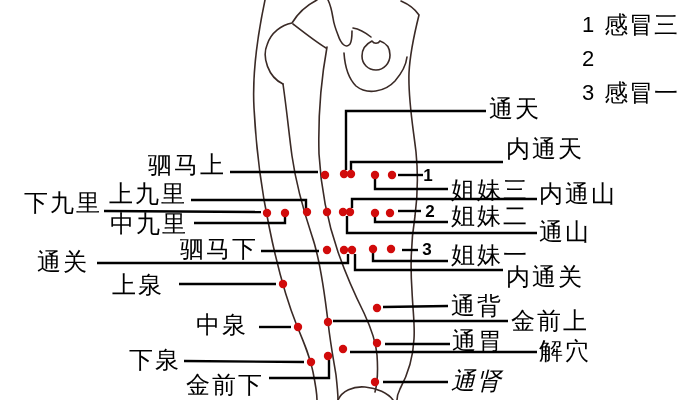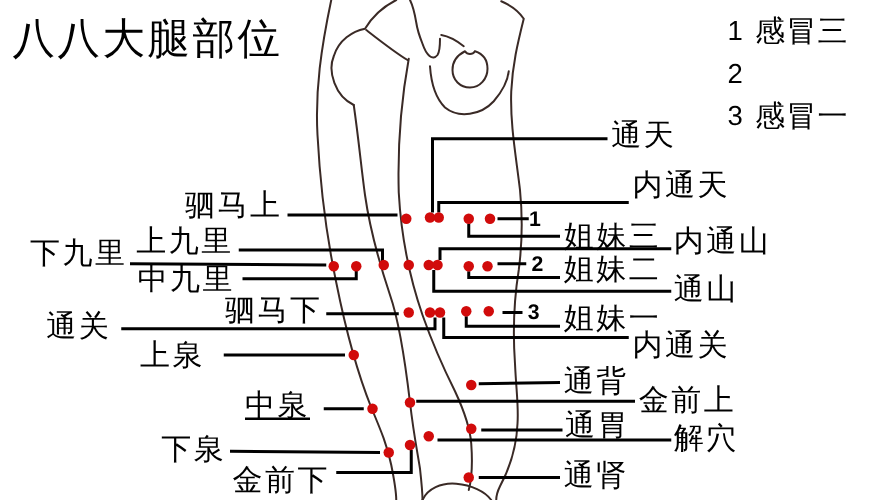--- a/index.html
+++ b/index.html
@@ -82,21 +82,20 @@
       <circle cx="298" cy="327" r="4.2" fill="#d10b0b"></circle>
       <circle cx="377" cy="343" r="4.2" fill="#d10b0b"></circle>
       <circle cx="343" cy="349" r="4.2" fill="#d10b0b"></circle>
       <circle cx="328" cy="356" r="4.2" fill="#d10b0b"></circle>
       <circle cx="311" cy="362" r="4.2" fill="#d10b0b"></circle>
       <circle cx="375" cy="382" r="4.2" fill="#d10b0b"></circle>
       <text x="428" y="181" text-anchor="middle" fill="#000000" font-size="17" font-weight="600" font-family="&quot;Liberation Sans&quot;, sans-serif">1</text>
       <text x="430" y="217" text-anchor="middle" fill="#000000" font-size="17" font-weight="600" font-family="&quot;Liberation Sans&quot;, sans-serif">2</text>
       <text x="427" y="255" text-anchor="middle" fill="#000000" font-size="17" font-weight="600" font-family="&quot;Liberation Sans&quot;, sans-serif">3</text>
     </svg>
-  <div class="page-title">八八大腿部位</div>
   <div id="legend">
       <div class="legend-row">
         <span class="legend-num">1</span>
         <span class="legend-label">感冒三</span>
       </div>
       <div class="legend-row">
         <span class="legend-num">2</span>
       </div>
       <div class="legend-row">
         <span class="legend-num">3</span>
@@ -104,30 +103,30 @@
       </div>
     </div>
   <div id="labels">
       <div class="pt-label end" style="left: 226px; top: 152px;">驷马上</div>
       <div class="pt-label" style="left: 24px; top: 190px;">下九里</div>
       <div class="pt-label" style="left: 109px; top: 181px;">上九里</div>
       <div class="pt-label" style="left: 110px; top: 211px;">中九里</div>
       <div class="pt-label end" style="left: 258px; top: 236px;">驷马下</div>
       <div class="pt-label" style="left: 37px; top: 249px;">通关</div>
       <div class="pt-label" style="left: 112px; top: 272px; text-align: center;">上泉</div>
-      <div class="pt-label" style="left: 196px; top: 312px; text-decoration: underline;">中泉</div>
+      <div class="pt-label" style="left: 196px; top: 312px;">中泉</div>
       <div class="pt-label" style="left: 129px; top: 347px;">下泉</div>
       <div class="pt-label" style="left: 186px; top: 372px;">金前下</div>
       <div class="pt-label" style="left: 489px; top: 96px;">通天</div>
       <div class="pt-label" style="left: 506px; top: 136px;">内通天</div>
       <div class="pt-label" style="left: 451px; top: 177px;">姐妹三</div>
       <div class="pt-label" style="left: 539px; top: 181px;">内通山</div>
       <div class="pt-label" style="left: 451px; top: 203px;">姐妹二</div>
       <div class="pt-label" style="left: 539px; top: 219px;">通山</div>
       <div class="pt-label" style="left: 451px; top: 242px;">姐妹一</div>
       <div class="pt-label" style="left: 506px; top: 264px;">内通关</div>
       <div class="pt-label" style="left: 451px; top: 293px;">通背</div>
       <div class="pt-label" style="left: 511px; top: 308px;">金前上</div>
       <div class="pt-label" style="left: 452px; top: 328px;">通胃</div>
       <div class="pt-label" style="left: 539px; top: 338px;">解穴</div>
-      <div class="pt-label" style="left: 451px; top: 368px;">通肾</div>
+      <div class="pt-label" style="left: 451px; top: 368px; font-style: italic;">通肾</div>
     </div>
 </div>
 
 </body></html>

